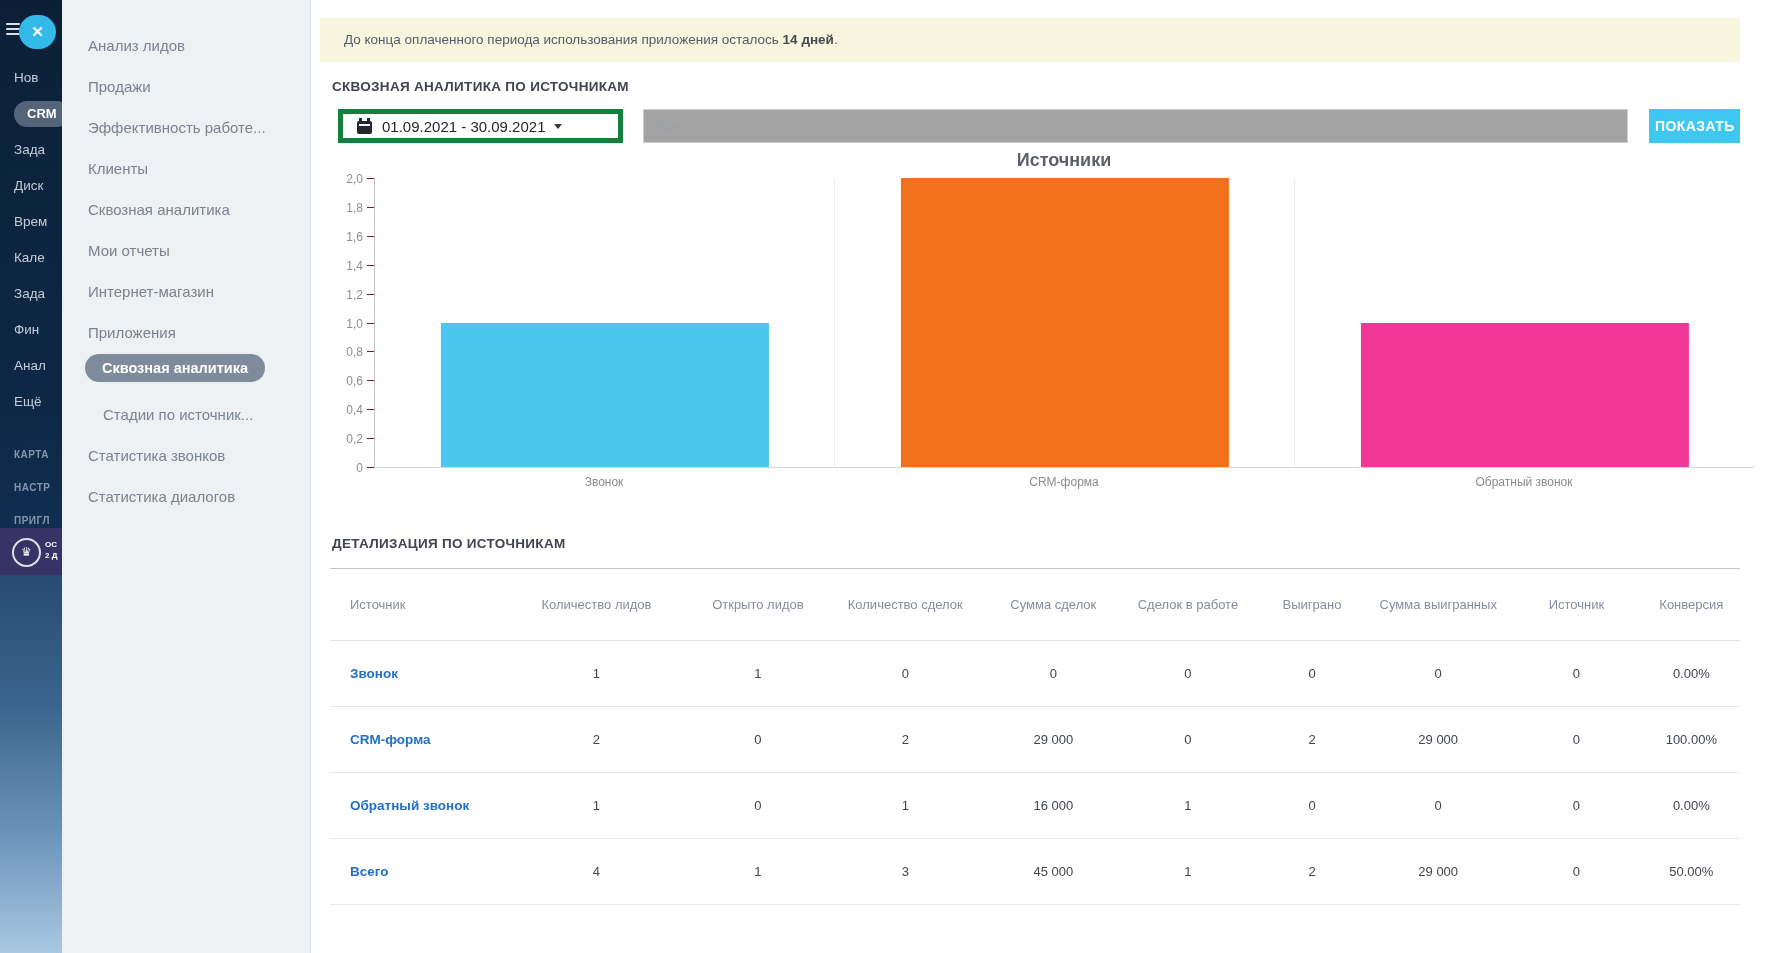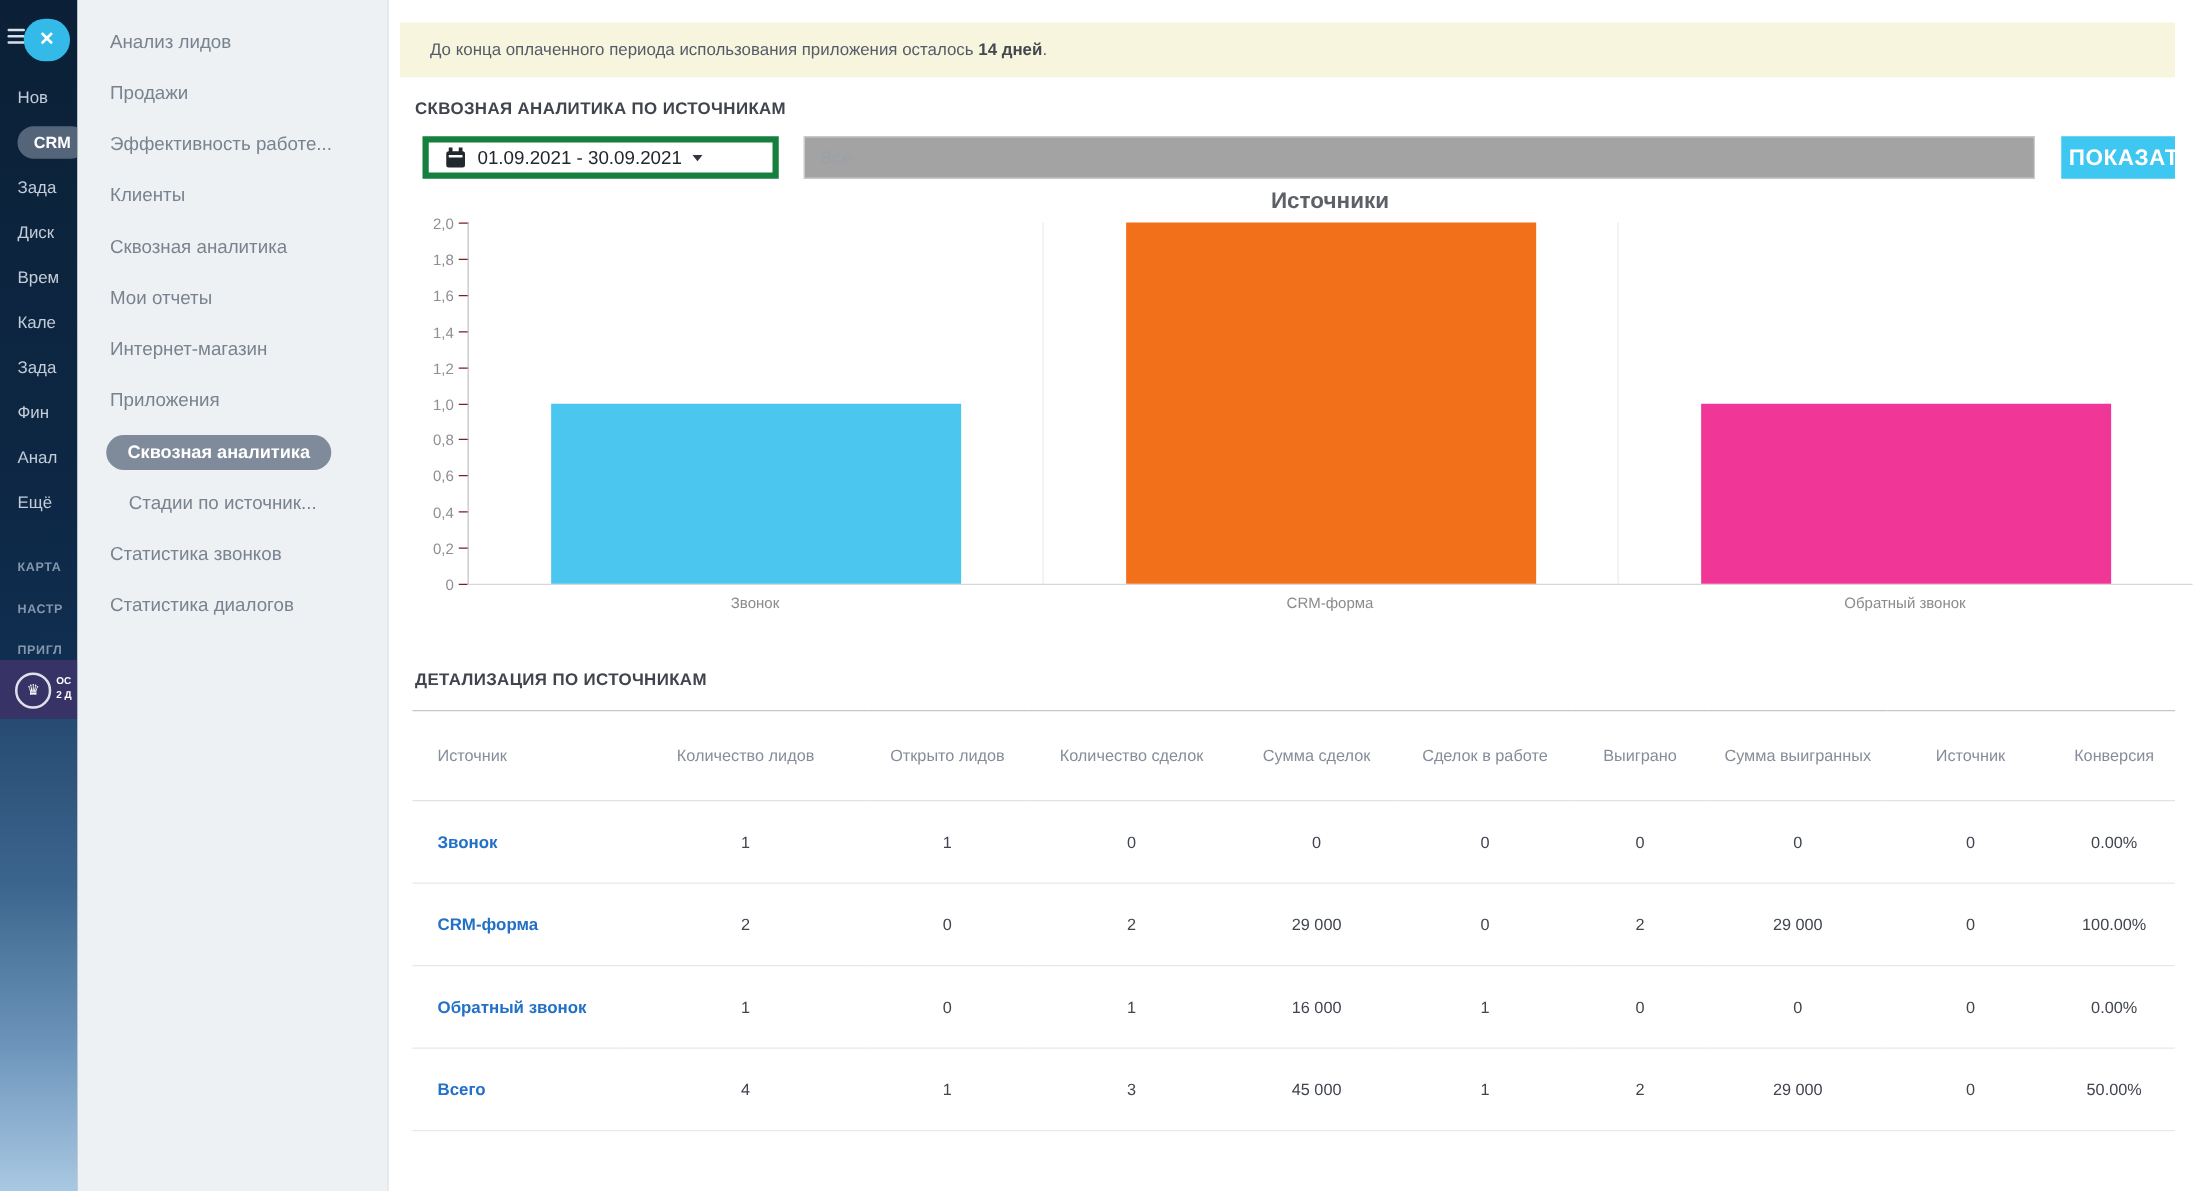--- a/index.html
+++ b/index.html
@@ -22,21 +22,21 @@
   .rail-badge{position:absolute;left:0;top:528px;width:62px;height:47px;background:#373366;}
   .crown-circle{position:absolute;left:12px;top:10px;width:25px;height:25px;border:2px solid rgba(255,255,255,.85);
         border-radius:50%;color:#fff;font-size:12px;line-height:25px;text-align:center;}
   .badge-text{position:absolute;left:45px;top:11px;color:#fff;font-size:8px;font-weight:bold;line-height:11px;white-space:nowrap;text-transform:uppercase;}
   .rail-photo{position:absolute;left:0;top:575px;width:62px;height:378px;
         background:linear-gradient(180deg,#274b72 0%,#3c658d 35%,#6e96bc 70%,#a9c8e2 100%);}
 
   
   .flyout{position:absolute;left:62px;top:0;width:248px;height:953px;background:#eef1f4;border-right:1px solid #e2e5e8;}
   .menu-list{padding-top:13px;}
-  .menu-row{height:41px;display:flex;align-items:center;padding-left:26px;}
+  .menu-row{height:41px;display:flex;align-items:flex-end;padding-left:26px;}
   .menu-row.indent{padding-left:41px;}
   .menu-label{color:#79838f;font-size:15px;white-space:nowrap;}
   .menu-pill{background:#7f8b9a;color:#fff;font-size:14.5px;font-weight:bold;border-radius:16px;
         padding:6px 17px;margin-left:-3px;white-space:nowrap;}
 
   
   .banner{position:absolute;left:320px;top:18px;width:1420px;height:44px;background:#f8f5de;
         color:#545c68;font-size:13.5px;line-height:44px;padding-left:24px;box-sizing:border-box;}
   .banner b{color:#43494f;}
   .section-title{position:absolute;left:332px;top:79px;color:#40444d;font-size:13.5px;font-weight:bold;letter-spacing:.3px;}
@@ -47,21 +47,21 @@
   .cal-icon::before{content:'';position:absolute;top:-3px;left:2px;width:3px;height:4px;background:#23282e;box-shadow:8px 0 #23282e;}
   .cal-icon::after{content:'';position:absolute;top:3px;left:2px;right:2px;height:2px;background:#fff;}
   .date-text{font-size:15px;color:#24282e;margin-right:9px;}
   .caret{width:0;height:0;border-left:4px solid transparent;border-right:4px solid transparent;border-top:5px solid #33383e;}
 
   .source-input{position:absolute;left:643px;top:109px;width:985px;height:34px;box-sizing:border-box;
         border:1px solid #c9ced4;background:#a3a3a3;font-family:"Liberation Sans",sans-serif;
         font-size:15px;color:#24282e;padding:0 12px;outline:none;}
   .source-input::placeholder{color:#9aa1a8;}
   .show-btn{position:absolute;left:1649px;top:109px;width:91px;height:34px;background:#3ec7f1;border:none;
-        color:#fff;font-size:18px;font-weight:bold;letter-spacing:.4px;font-family:"Liberation Sans",sans-serif;cursor:pointer;}
+        color:#fff;font-size:14px;font-weight:bold;letter-spacing:.4px;font-family:"Liberation Sans",sans-serif;cursor:pointer;}
 
   
   .chart{position:absolute;left:332px;top:150px;width:1422px;height:345px;}
   .chart-title{position:absolute;left:42px;right:0;top:0;text-align:center;color:#5d6167;font-size:18px;font-weight:bold;}
   .y-axis{position:absolute;left:0;top:28px;width:42px;height:289px;}
   .tick{position:absolute;right:-1px;width:8px;border-top:1px solid #7f1d1d;text-align:center;}
   .tick span{position:absolute;right:12px;top:-7px;font-size:12px;color:#8e8e8e;}
   .plot{position:absolute;left:42px;right:0;top:28px;height:289px;border-left:1px solid #c3c3c3;
         border-bottom:1px solid #d8d8d8;display:flex;}
   .slot{flex:1;position:relative;}

